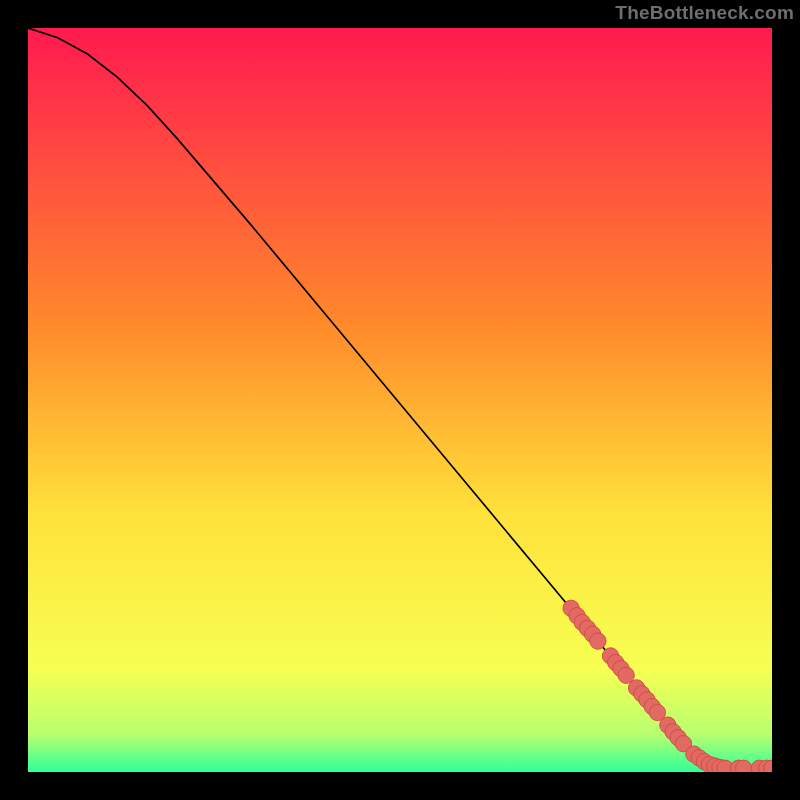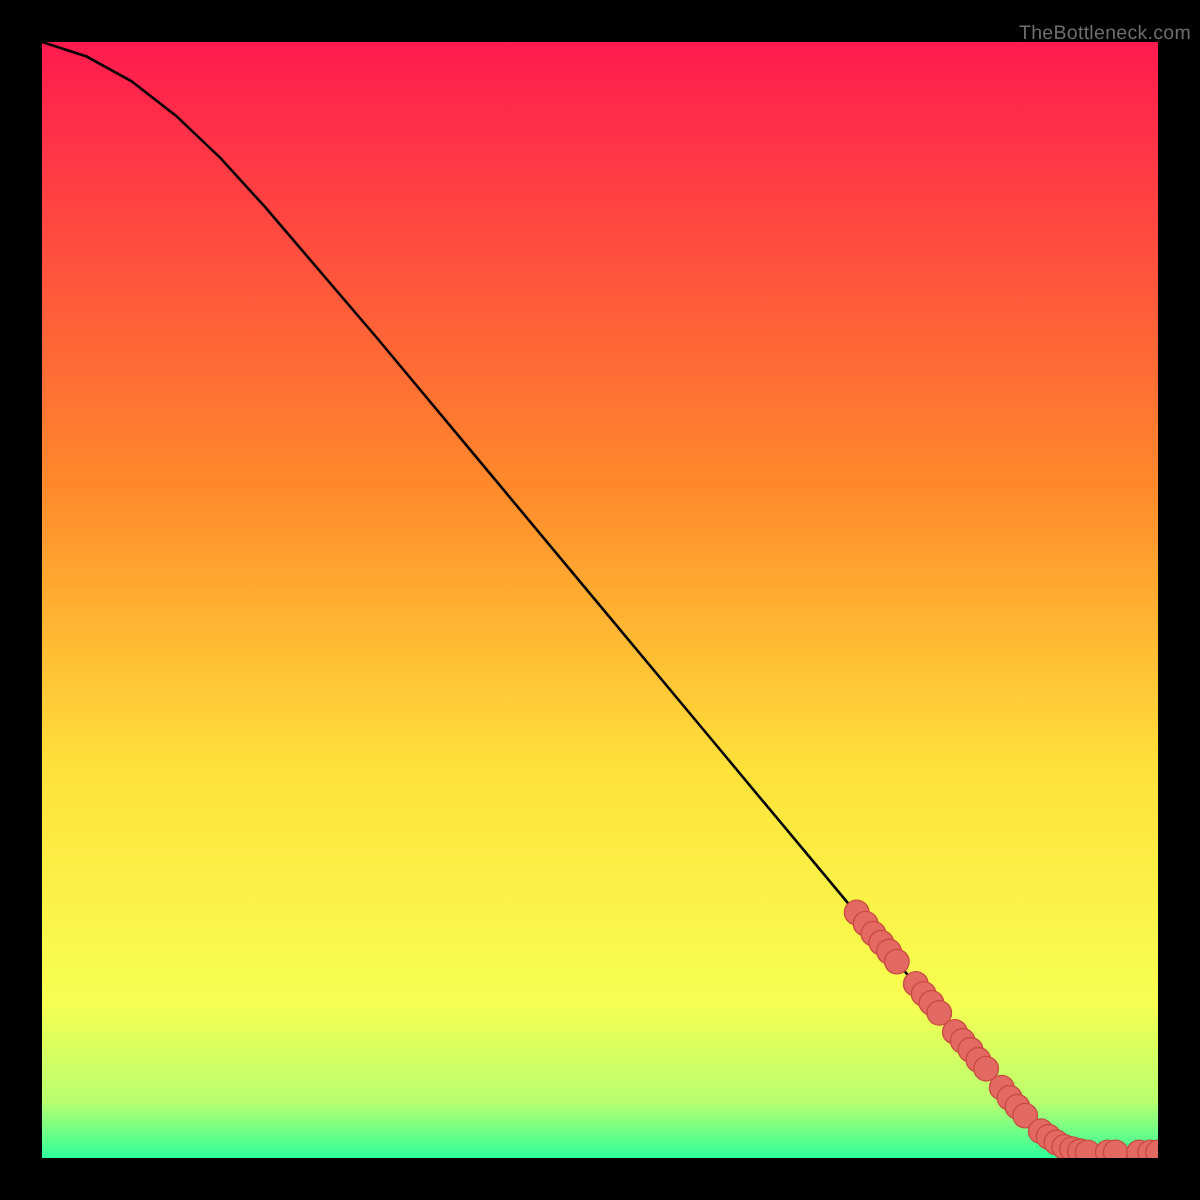--- a/index.html
+++ b/index.html
@@ -12,24 +12,24 @@
     overflow: hidden;
   }
   .frame {
     position: relative;
     width: 800px;
     height: 800px;
     background: #000;
   }
   .watermark {
     position: absolute;
-    top: 14px;
+    top: 2px;
     right: 6px;
-    font-size: 13px;
-    font-weight: 400;
+    font-size: 19px;
+    font-weight: 700;
     color: #6e6e6e;
     letter-spacing: 0.2px;
     z-index: 10;
   }
   .plot-area {
     position: absolute;
     left: 28px;
     top: 28px;
     width: 744px;
     height: 744px;

